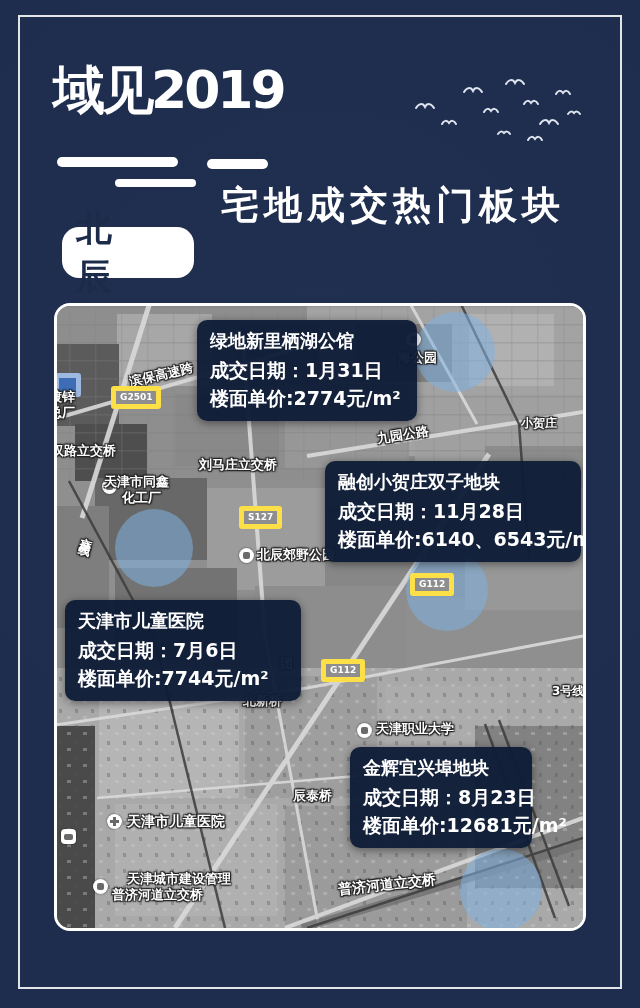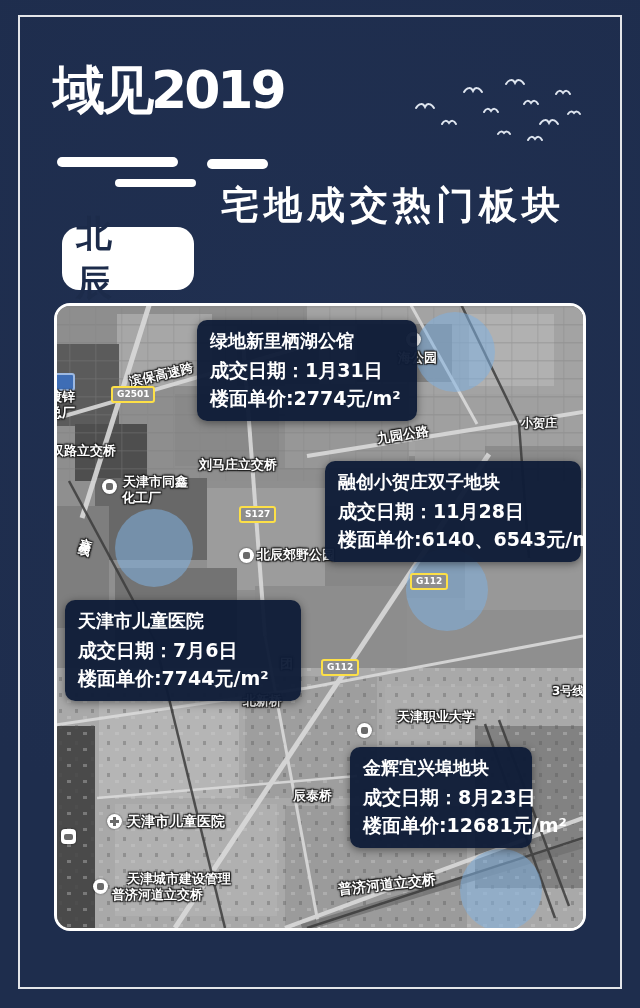--- a/index.html
+++ b/index.html
@@ -13,34 +13,34 @@
   .frame{position:absolute;left:18px;top:15px;right:18px;bottom:19px;
     border:2px solid rgba(255,255,255,.88);pointer-events:none;}
   .title{position:absolute;left:53px;top:64px;font-size:52px;font-weight:bold;
     letter-spacing:-3px;line-height:1;white-space:nowrap;}
   .deco{position:absolute;background:#fff;border-radius:6px;}
   .deco.l1{left:57px;top:157px;width:121px;height:10px;}
   .deco.l2{left:115px;top:179px;width:81px;height:8px;}
   .deco.l3{left:207px;top:159px;width:61px;height:10px;}
   .subtitle{position:absolute;left:221px;top:180px;font-size:38px;font-weight:bold;
     letter-spacing:5px;white-space:nowrap;}
-  .district{position:absolute;left:62px;top:227px;width:132px;height:63px;
+  .district{position:absolute;left:62px;top:227px;width:132px;height:51px;
     background:#fff;border-radius:17px;display:flex;align-items:center;justify-content:center;
     font-size:36px;font-weight:bold;color:#1c2b4a;letter-spacing:14px;padding-left:14px;box-sizing:border-box;}
   .map-panel{position:absolute;left:54px;top:303px;width:532px;height:628px;
     border:3px solid #fff;border-radius:16px;overflow:hidden;box-sizing:border-box;
     background:#9a9a9a;}
   .map-svg{position:absolute;left:0;top:0;}
   
   .poi{position:absolute;color:#fff;font-size:13px;font-weight:bold;white-space:nowrap;
     text-shadow:1px 1px 1px #222,-1px -1px 1px #222,1px -1px 1px #222,-1px 1px 1px #222,0 0 3px #000;
     line-height:1.15;}
   .poi.sm{font-size:12px;}
   .poi.lg{font-size:14px;}
-  .badge-road{position:absolute;background:#8e8e8e;border:2px solid #fde047;color:#fff;
+  .badge-road{position:absolute;background:#8e8e8e;border:5px solid #fde047;color:#fff;
     font-size:9px;font-weight:bold;line-height:1;padding:2px 4px;border-radius:3px;white-space:nowrap;}
   .badge-road.blue{background:#3e6db5;border-color:#9db9e2;width:9px;height:10px;}
   .poi-icon{position:absolute;width:15px;height:15px;background:#fff;border-radius:50%;
     box-shadow:0 0 2px rgba(0,0,0,.7);display:flex;align-items:center;justify-content:center;}
   .poi-icon .dot{width:7px;height:7px;background:#6a6a6a;border-radius:2px;}
   .poi-icon .cross{position:relative;width:9px;height:9px;}
   .poi-icon .cross::before{content:"";position:absolute;left:3px;top:0;width:3px;height:9px;background:#6a6a6a;}
   .poi-icon .cross::after{content:"";position:absolute;left:0;top:3px;width:9px;height:3px;background:#6a6a6a;}
   .poi-icon.square{border-radius:4px;}
   .vertical{writing-mode:vertical-rl;letter-spacing:3px;transform:rotate(14deg);}
@@ -161,42 +161,42 @@
     <div class="poi" style="left:72px;top:62px;transform:rotate(-13deg);">滨保高速跨</div>
     <div class="badge-road" style="left:54px;top:80px;">G2501</div>
     <div class="badge-road blue" style="left:-3px;top:67px;"></div>
     <div class="poi" style="left:-8px;top:84px;">镀锌</div>
     <div class="poi" style="left:-8px;top:100px;">总厂</div>
     <div class="poi" style="left:-6px;top:138px;">汉路立交桥</div>
     <div class="poi" style="left:142px;top:152px;">刘马庄立交桥</div>
     <span class="poi-icon" style="left:45px;top:173px;">
         <span class="dot"></span>
       </span>
-    <div class="poi" style="left:66px;top:169px;">天津市同鑫</div>
+    <div class="poi" style="left:47px;top:169px;">天津市同鑫</div>
     <div class="poi" style="left:65px;top:185px;">化工厂</div>
     <div class="badge-road" style="left:182px;top:200px;">S127</div>
     <span class="poi-icon" style="left:182px;top:242px;">
         <span class="dot"></span>
       </span>
     <div class="poi" style="left:200px;top:242px;">北辰郊野公园</div>
     <div class="poi sm vertical" style="left:24px;top:222px;">京塘线</div>
     <div class="poi" style="left:320px;top:122px;transform:rotate(-9deg);">九园公路</div>
     <div class="poi sm" style="left:464px;top:111px;">小贺庄</div>
     <span class="poi-icon" style="left:349px;top:26px;">
         <span class="dot"></span>
       </span>
     <div class="poi" style="left:341px;top:45px;">海公园</div>
     <div class="badge-road" style="left:353px;top:267px;">G112</div>
     <div class="poi" style="left:223px;top:351px;">团</div>
     <div class="badge-road" style="left:264px;top:353px;">G112</div>
     <div class="poi" style="left:186px;top:388px;">北新桥</div>
     <span class="poi-icon" style="left:300px;top:417px;">
         <span class="dot"></span>
       </span>
-    <div class="poi" style="left:319px;top:404px;margin-left:21px;">天津职业大学</div>
+    <div class="poi" style="left:319px;top:416px;">天津职业大学</div>
     <div class="poi" style="left:236px;top:483px;">辰泰桥</div>
     <span class="poi-icon" style="left:50px;top:508px;">
         <span class="cross"></span>
       </span>
     <div class="poi lg" style="left:70px;top:507px;">天津市儿童医院</div>
     <span class="poi-icon square" style="left:4px;top:523px;">
         <span class="dot" style="width:9px;height:6px;"></span>
       </span>
     <span class="poi-icon" style="left:36px;top:573px;">
         <span class="dot"></span>

